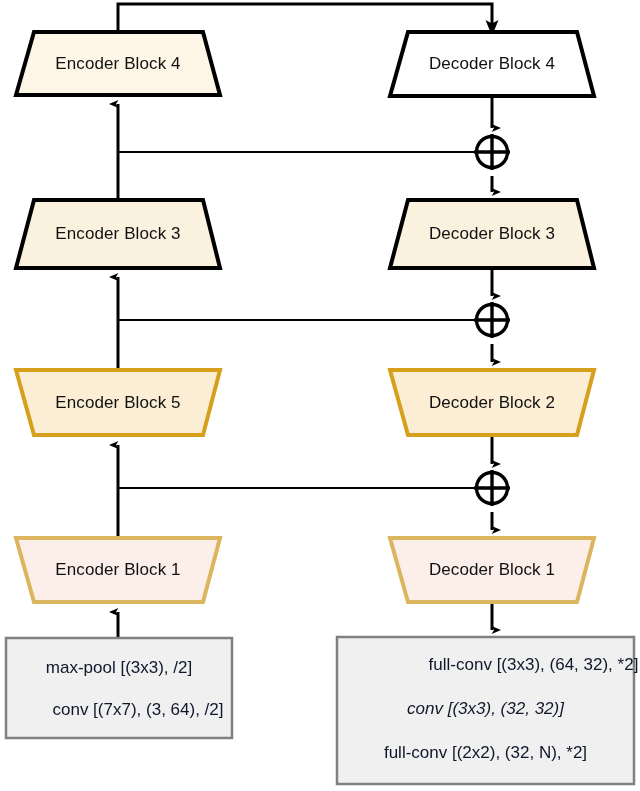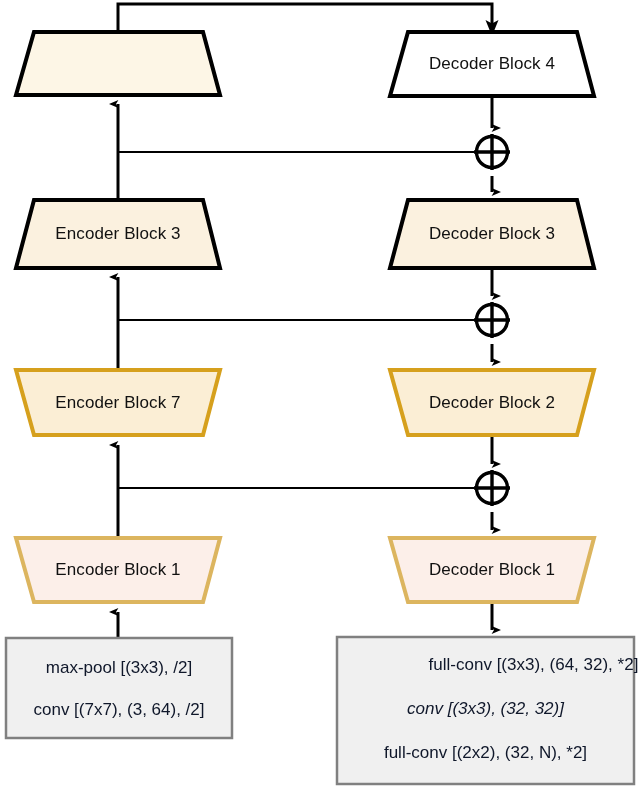--- a/index.html
+++ b/index.html
@@ -80,32 +80,33 @@
 
     <polygon points="408,32 577,32 594,96 390,96" fill="#ffffff" stroke="#000" stroke-width="4"></polygon>
     <polygon points="408,200 577,200 594,268 390,268" fill="#fbf1df" stroke="#000" stroke-width="4"></polygon>
     <polygon points="390,370 594,370 577,435 408,435" fill="#fbeed5" stroke="#d6a01d" stroke-width="4"></polygon>
     <polygon points="390,538 594,538 577,602 408,602" fill="#fcefe9" stroke="#dcb55f" stroke-width="4"></polygon>
 
     <rect x="6" y="638" width="226" height="100" fill="#f0f0f0" stroke="#808080" stroke-width="2.5"></rect>
     <rect x="337" y="637" width="297" height="147" fill="#f0f0f0" stroke="#808080" stroke-width="2.5"></rect>
   </svg>
 
+  <div class="blk-label" style="left:16px;top:32px;width:204px;height:63px;">Encoder Block 4</div>
   <div class="blk-label" style="left:16px;top:200px;width:204px;height:68px;text-align:right;">Encoder Block 3</div>
-  <div class="blk-label" style="left:16px;top:370px;width:204px;height:65px;">Encoder Block 7</div>
+  <div class="blk-label" style="left:16px;top:370px;width:204px;height:65px;">Encoder Block 5</div>
   <div class="blk-label" style="left:16px;top:538px;width:204px;height:64px;">Encoder Block 1</div>
 
   <div class="blk-label" style="left:390px;top:32px;width:204px;height:64px;">Decoder Block 4</div>
   <div class="blk-label" style="left:390px;top:200px;width:204px;height:68px;text-align:center;">Decoder Block 3</div>
   <div class="blk-label" style="left:390px;top:370px;width:204px;height:65px;">Decoder Block 2</div>
   <div class="blk-label" style="left:390px;top:538px;width:204px;height:64px;">Decoder Block 1</div>
 
   <div style="position:absolute;left:6px;top:638px;width:226px;height:100px;">
     <div class="box-line" style="top:20px;">max-pool [(3x3), /2]</div>
-    <div class="box-line" style="top:62px;">conv [(7x7), (3, 64), /2]</div>
+    <div class="box-line" style="top:62px;margin-left:19px;">conv [(7x7), (3, 64), /2]</div>
   </div>
 
   <div style="position:absolute;left:337px;top:637px;width:297px;height:147px;">
     <div class="box-line" style="top:18px;padding-left:48px;">full-conv [(3x3), (64, 32), *2]</div>
     <div class="box-line" style="top:62px;font-style:italic;">conv [(3x3), (32, 32)]</div>
     <div class="box-line" style="top:106px;">full-conv [(2x2), (32, N), *2]</div>
   </div>
 
 </div>
 

